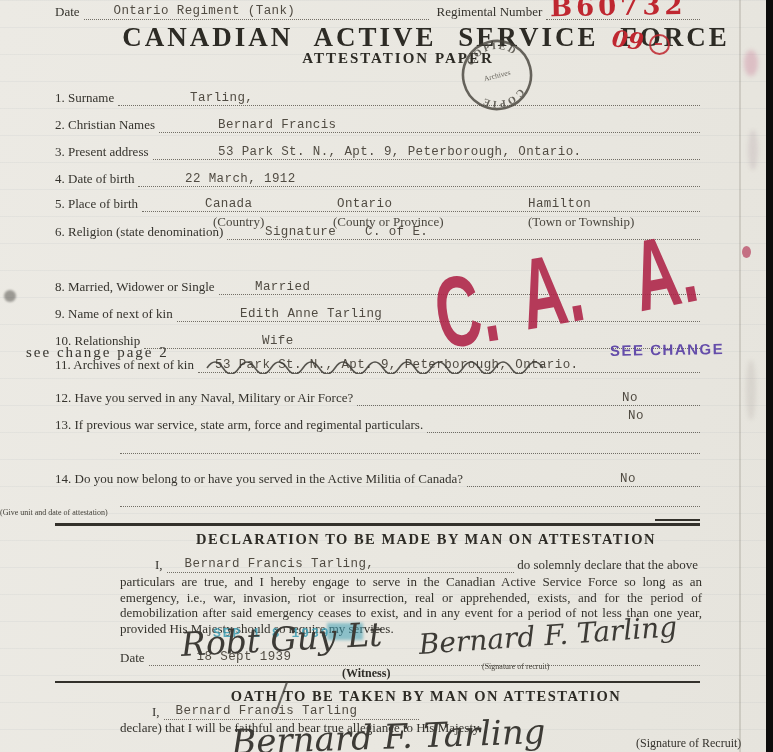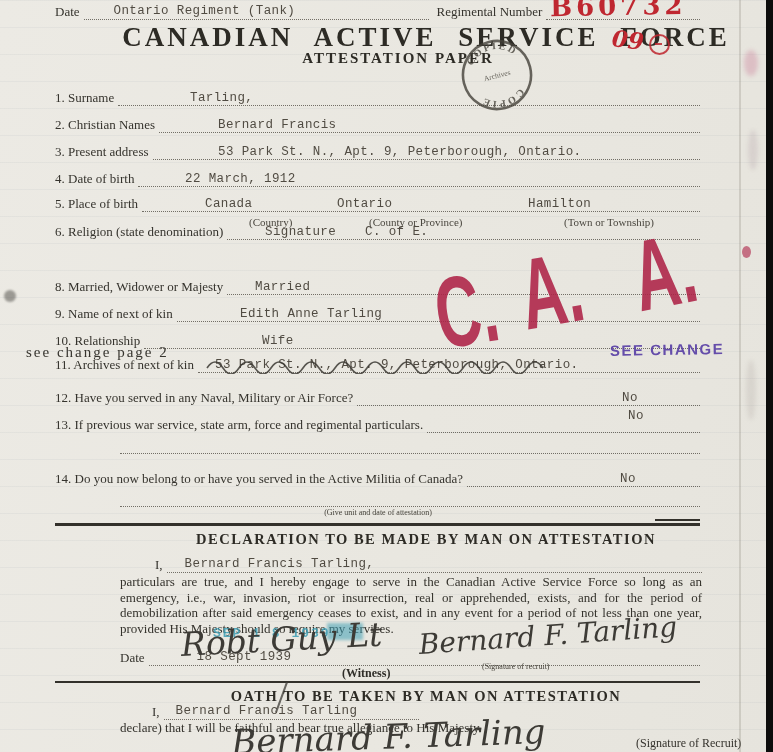--- a/index.html
+++ b/index.html
@@ -9,21 +9,21 @@
       repeating-linear-gradient(to bottom, rgba(110,125,140,.07) 0 1px, transparent 1px 27px),
       linear-gradient(100deg,#eceae4 0%, #e9e7e0 55%, #e6e4dd 100%);
     font-family:"Liberation Serif", serif;color:#35332d;
   }
   .row{position:absolute;left:55px;width:645px;display:flex;align-items:flex-end;font-size:13px;line-height:16px;}
   .lbl{white-space:nowrap;padding-right:4px;}
   .leader{flex:1;border-bottom:1.6px dotted rgba(62,58,50,.7);height:15px;position:relative;}
   .leader.fixed{flex:none;}
   .typed{position:absolute;bottom:0;font-family:"Liberation Mono", monospace;font-size:12.5px;
          color:rgba(58,52,43,.88);letter-spacing:.4px;white-space:nowrap;margin-top:19px;}
-  .cap{position:absolute;font-size:11px;color:#4a473f;white-space:nowrap;margin-left:36px;}
+  .cap{position:absolute;font-size:13px;color:#4a473f;white-space:nowrap;}
   .heading{position:absolute;left:0;width:756px;text-align:center;font-weight:bold;
            letter-spacing:1.5px;font-size:14.5px;color:#2d2b25;padding-left:48px;}
   .rule{position:absolute;background:#33312b;}
   .para{position:absolute;font-size:13px;line-height:15.6px;text-align:justify;color:#34322c;}
   .sig{position:absolute;font-family:"DejaVu Serif", serif;font-style:italic;color:#3d3b36;
        white-space:nowrap;transform-origin:left bottom;}
   .red{color:#bf2730;font-family:"DejaVu Serif", serif;font-weight:bold;position:absolute;white-space:nowrap;}
   .caa{position:absolute;font-family:"Liberation Sans", sans-serif;font-weight:700;
        color:#ae2347;opacity:.88;transform-origin:left top;line-height:1;white-space:nowrap;}
   .stamp-purple{position:absolute;font-family:"Liberation Sans", sans-serif;font-weight:700;
@@ -111,21 +111,21 @@
 
   <div class="row" style="top:224px">
     <span class="lbl"><span>6.</span> <span>Religion (state denomination)</span></span>
     <span class="leader"></span>
     <span class="typed" style="left:210px">Signature</span>
     <span class="typed" style="left:310px">C. of E.</span>
   </div>
 
 
   <div class="row" style="top:279px">
-    <span class="lbl"><span>8.</span> <span>Married, Widower or Majesty</span></span>
+    <span class="lbl"><span>8.</span> <span>Married, Widower or Single</span></span>
     <span class="leader"></span>
     <span class="typed" style="left:200px">Married</span>
   </div>
 
   <div class="row" style="top:306px">
     <span class="lbl"><span>9.</span> <span>Name of next of kin</span></span>
     <span class="leader"></span>
     <span class="typed" style="left:185px">Edith Anne Tarling</span>
   </div>
 
@@ -170,31 +170,32 @@
 
   <div class="caa" style="left:428px;top:265px;font-size:100px;transform:rotate(-9deg) scaleX(.62)">C.</div>
   <div class="caa" style="left:512px;top:246px;font-size:100px;transform:rotate(-10deg) scaleX(.62)">A.</div>
   <div class="caa" style="left:624px;top:228px;font-size:100px;transform:rotate(-11deg) scaleX(.62)">A.</div>
   <div class="stamp-purple" style="left:610px;top:341px">SEE CHANGE</div>
   <div class="smudge" style="left:742px;top:246px;width:9px;height:12px;background:#ae2347;opacity:.6;filter:blur(.7px)"></div>
 
   <div class="row" style="top:491px;left:120px;width:580px">
     <span class="leader"></span>
   </div>
-  <div style="position:absolute;left:0;top:508px;width:756px;text-align:center;font-size:8px;color:#45423a">(Give unit and date of attestation)</div>
+  <div style="position:absolute;left:0;top:508px;width:756px;font-size:8px;color:#45423a">(Give unit and date of attestation)</div>
   <div class="rule" style="left:655px;top:519px;width:45px;height:1.5px"></div>
   <div class="rule" style="left:55px;top:523px;width:645px;height:2.5px"></div>
 
   <div class="heading" style="top:531px">DECLARATION TO BE MADE BY MAN ON ATTESTATION</div>
 
   <div class="row" style="top:557px;left:120px;width:582px">
     <span class="lbl" style="margin-left:35px">I,</span>
     <span class="leader">
       <span class="typed" style="left:18px">Bernard Francis Tarling,</span>
     </span>
+    <span class="lbl" style="padding-left:3px">do solemnly declare that the above</span>
   </div>
   <div class="para" style="left:120px;top:574px;width:582px">particulars are true, and I hereby engage to serve in the Canadian Active Service Force so long as an emergency, i.e., war, invasion, riot or insurrection, real or apprehended, exists, and for the period of demobilization after said emergency ceases to exist, and in any event for a period of not less than one year, provided His Majesty should so require my services.</div>
 
   <div class="stamp-blue" style="left:213px;top:626px">SEP 1 8 1939</div>
   <div class="blue-blob" style="left:327px;top:623px;width:36px;height:17px"></div>
 
   <div class="row" style="top:650px;left:120px;width:580px">
     <span class="lbl">Date</span>
     <span class="leader">
       <span class="typed" style="left:48px">18 Sept 1939</span>

